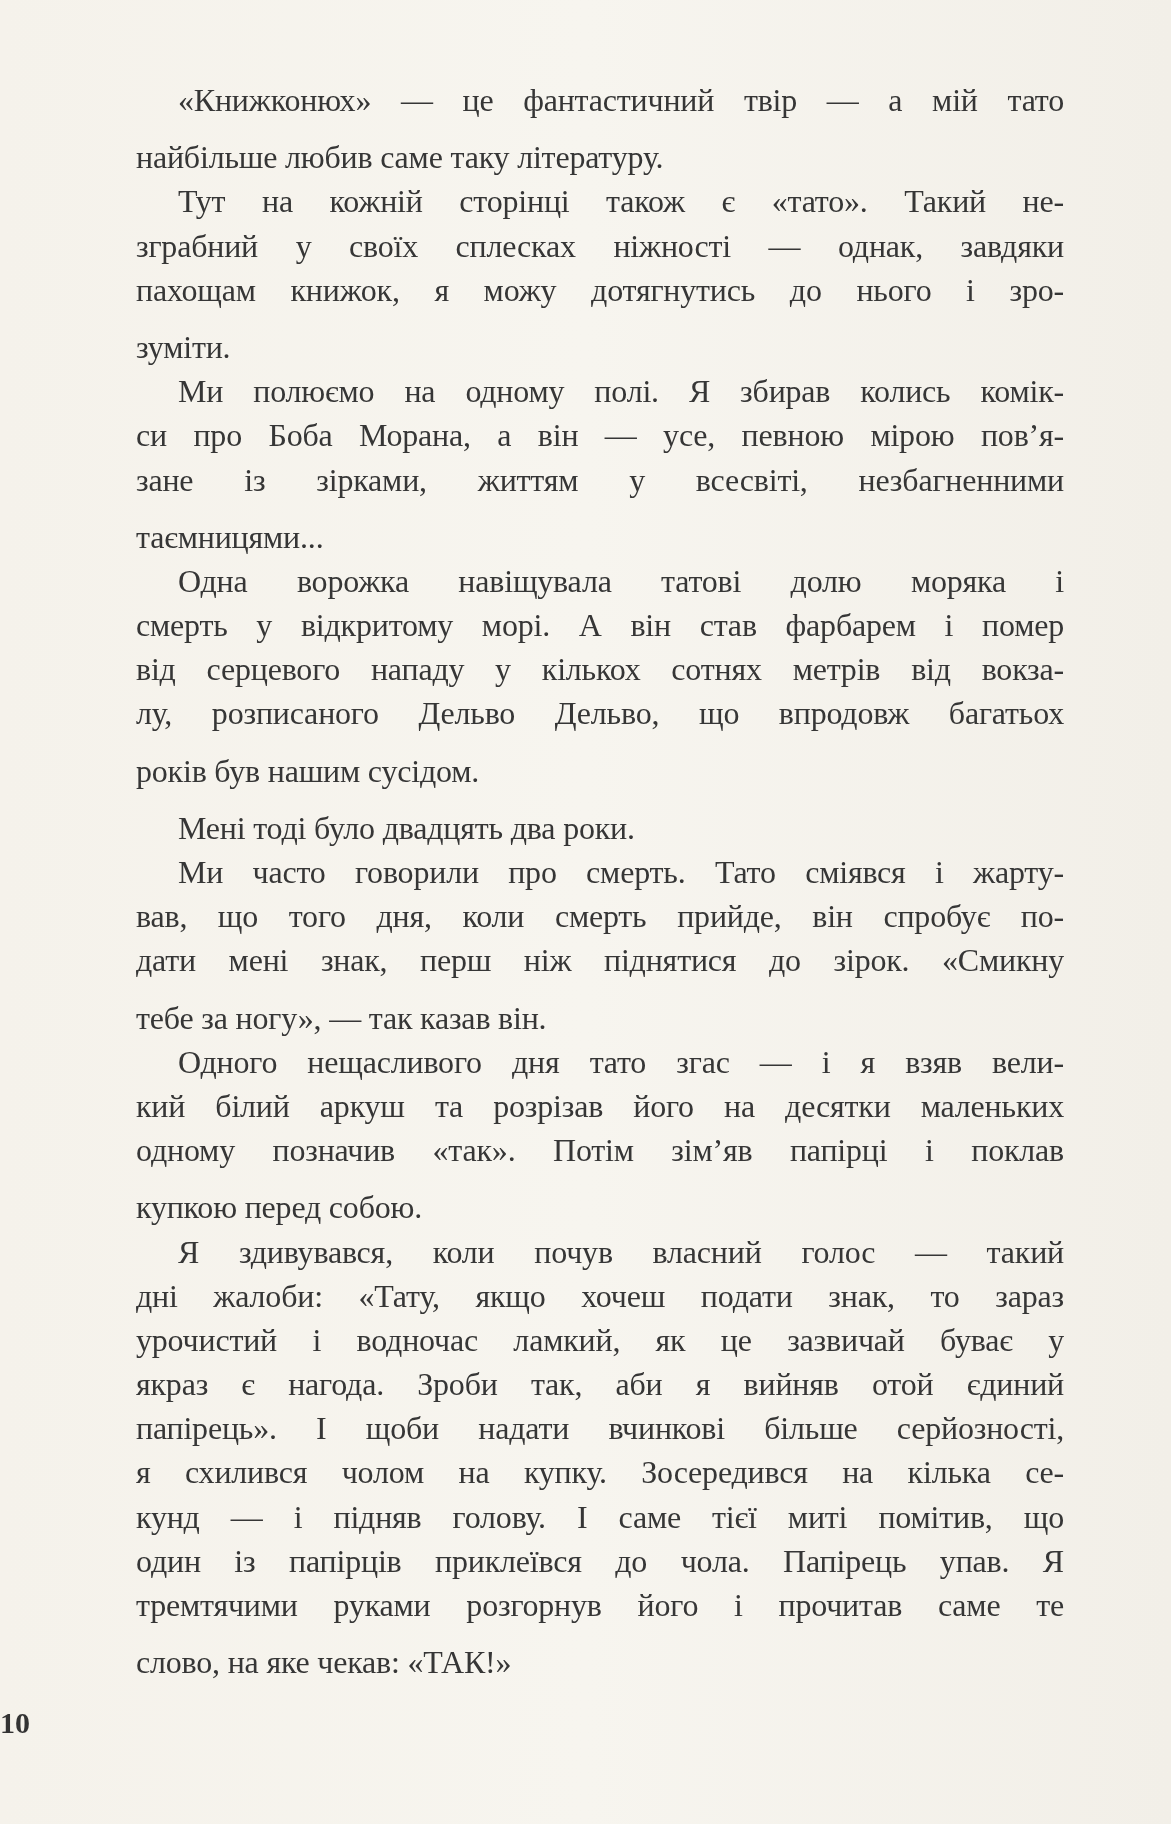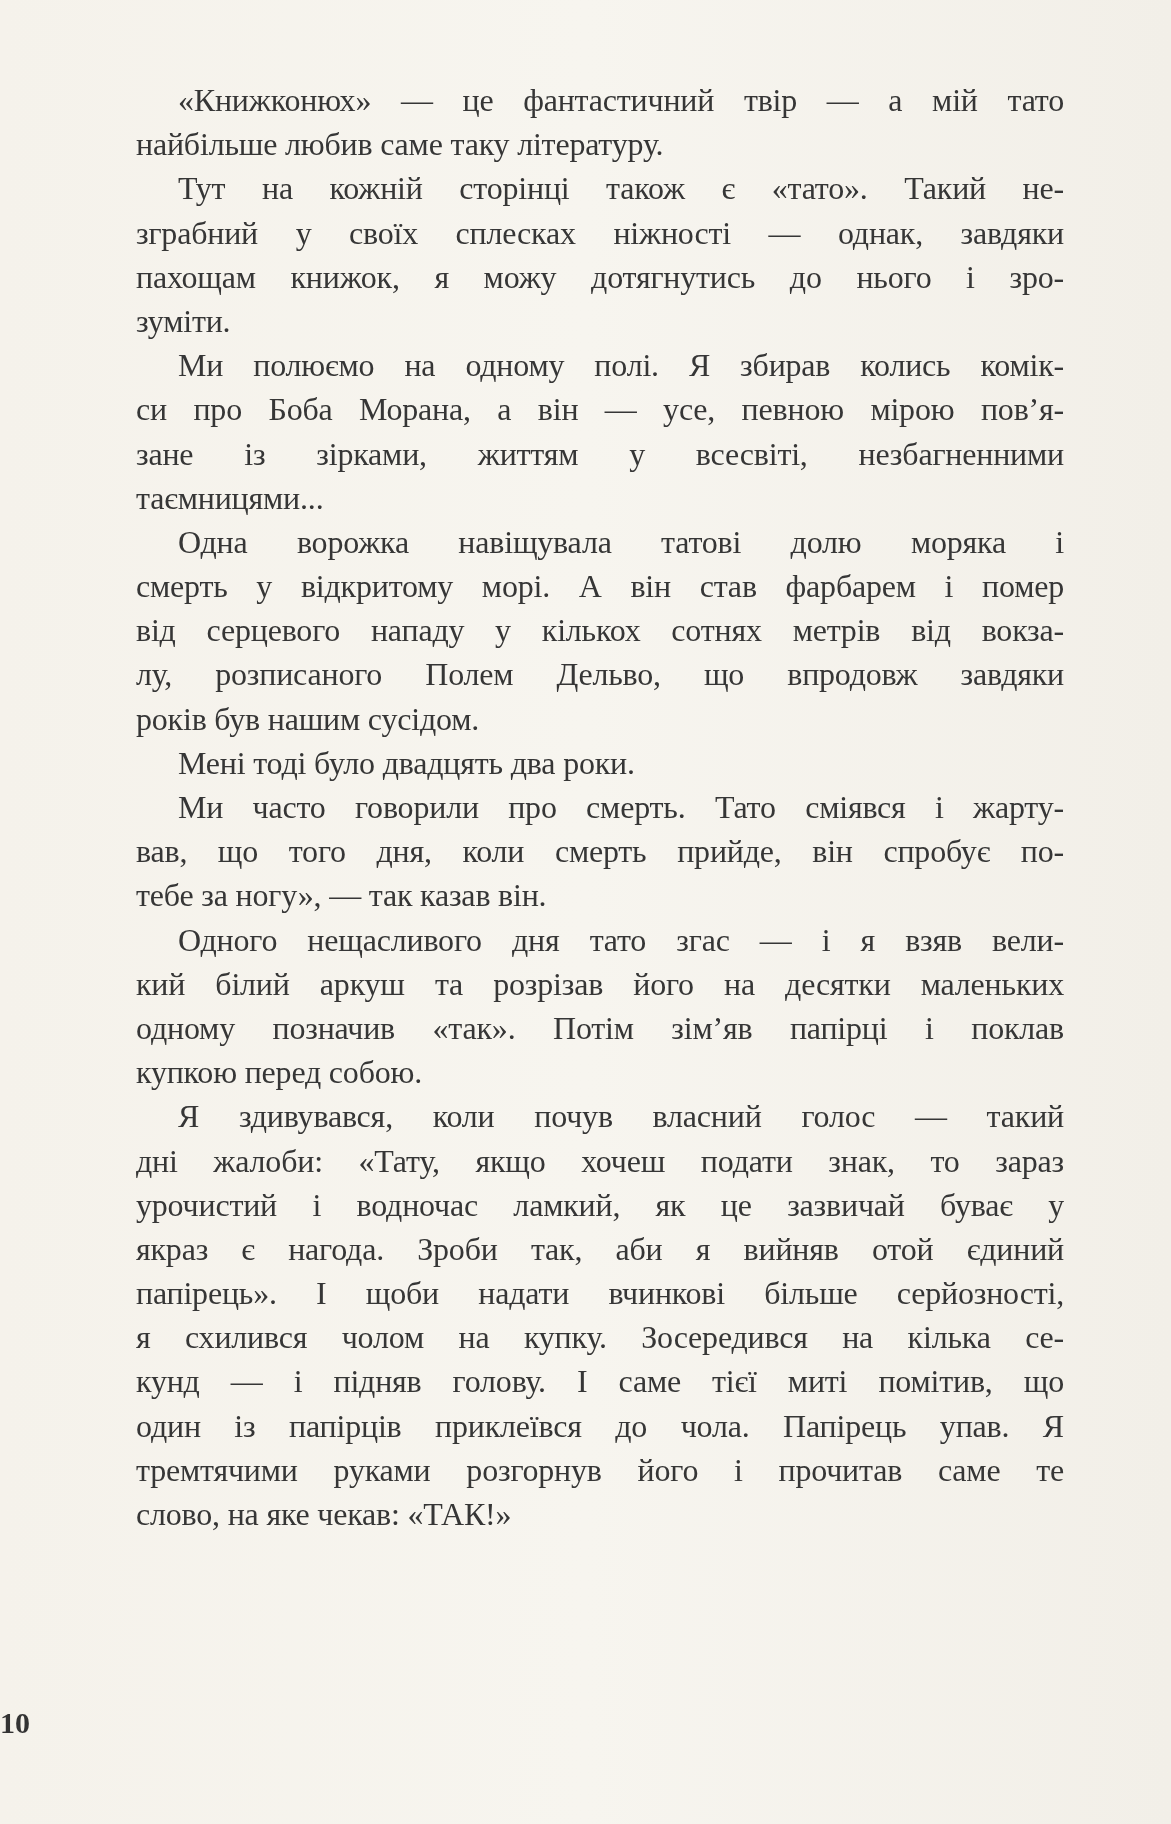--- a/index.html
+++ b/index.html
@@ -33,21 +33,21 @@
   .line {
     display: block;
     height: 44.2px;
     line-height: 44.2px;
     white-space: nowrap;
     text-align: justify;
     text-align-last: justify;
     overflow: hidden;
   }
   .line.indent { padding-left: 42px; }
-  .line.last { text-align-last: left; }
+  .line.last { text-align-last: left; margin-top: 13px; }
   .page-number {
     position: absolute;
     left: 0;
     width: 1171px;
     top: 1706px;
     text-align: left;
     font-family: "Liberation Serif", "DejaVu Serif", serif;
     font-weight: bold;
     font-size: 30px;
     color: #333333;
@@ -75,31 +75,32 @@
       <span class="line indent">Ми полюємо на одному полі. Я збирав колись комік-</span>
       <span class="line">си про Боба Морана, а він — усе, певною мірою пов’я-</span>
       <span class="line">зане із зірками, життям у всесвіті, незбагненними</span>
       <span class="line last">таємницями...</span>
     </div>
 
     <div>
       <span class="line indent">Одна ворожка навіщувала татові долю моряка і</span>
       <span class="line">смерть у відкритому морі. А він став фарбарем і помер</span>
       <span class="line">від серцевого нападу у кількох сотнях метрів від вокза-</span>
-      <span class="line">лу, розписаного Полем Дельво, що впродовж завдяки</span>
+      <span class="line">лу, розписаного Дельво Дельво, що впродовж багатьох</span>
       <span class="line last">років був нашим сусідом.</span>
     </div>
 
     <div>
       <span class="line indent last">Мені тоді було двадцять два роки.</span>
     </div>
 
     <div>
       <span class="line indent">Ми часто говорили про смерть. Тато сміявся і жарту-</span>
       <span class="line">вав, що того дня, коли смерть прийде, він спробує по-</span>
+      <span class="line">дати мені знак, перш ніж піднятися до зірок. «Смикну</span>
       <span class="line last">тебе за ногу», — так казав він.</span>
     </div>
 
     <div>
       <span class="line indent">Одного нещасливого дня тато згас — і я взяв вели-</span>
       <span class="line">кий білий аркуш та розрізав його на десятки маленьких</span>
       <span class="line">одному позначив «так». Потім зім’яв папірці і поклав</span>
       <span class="line last">купкою перед собою.</span>
     </div>
 

